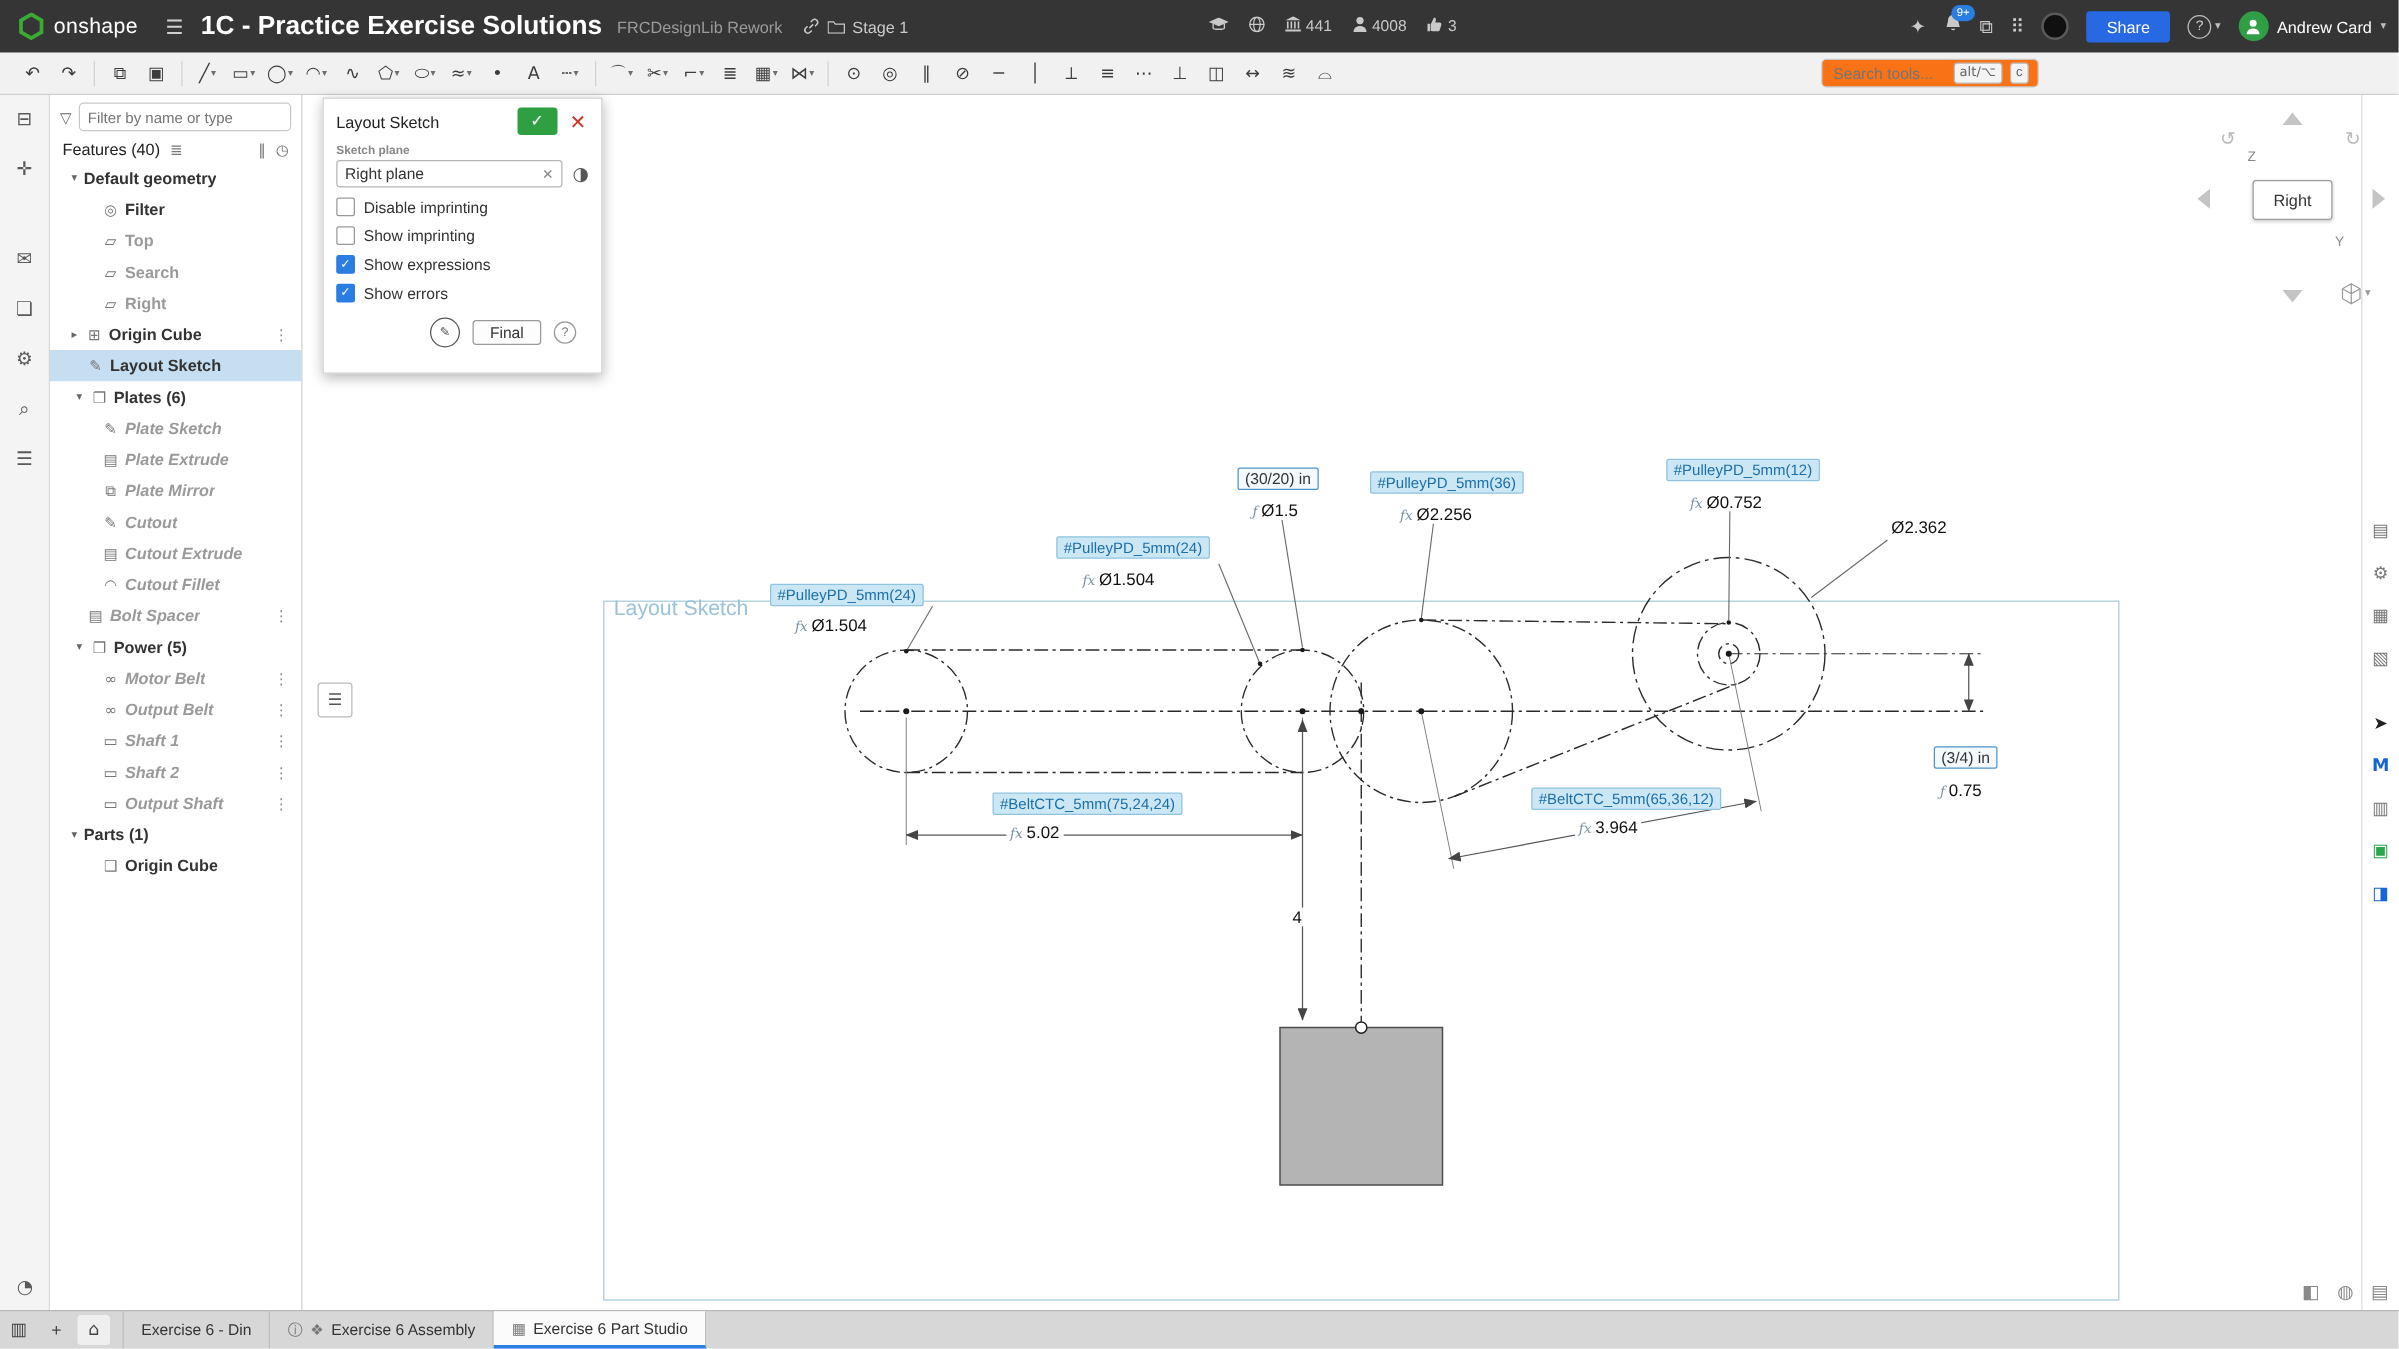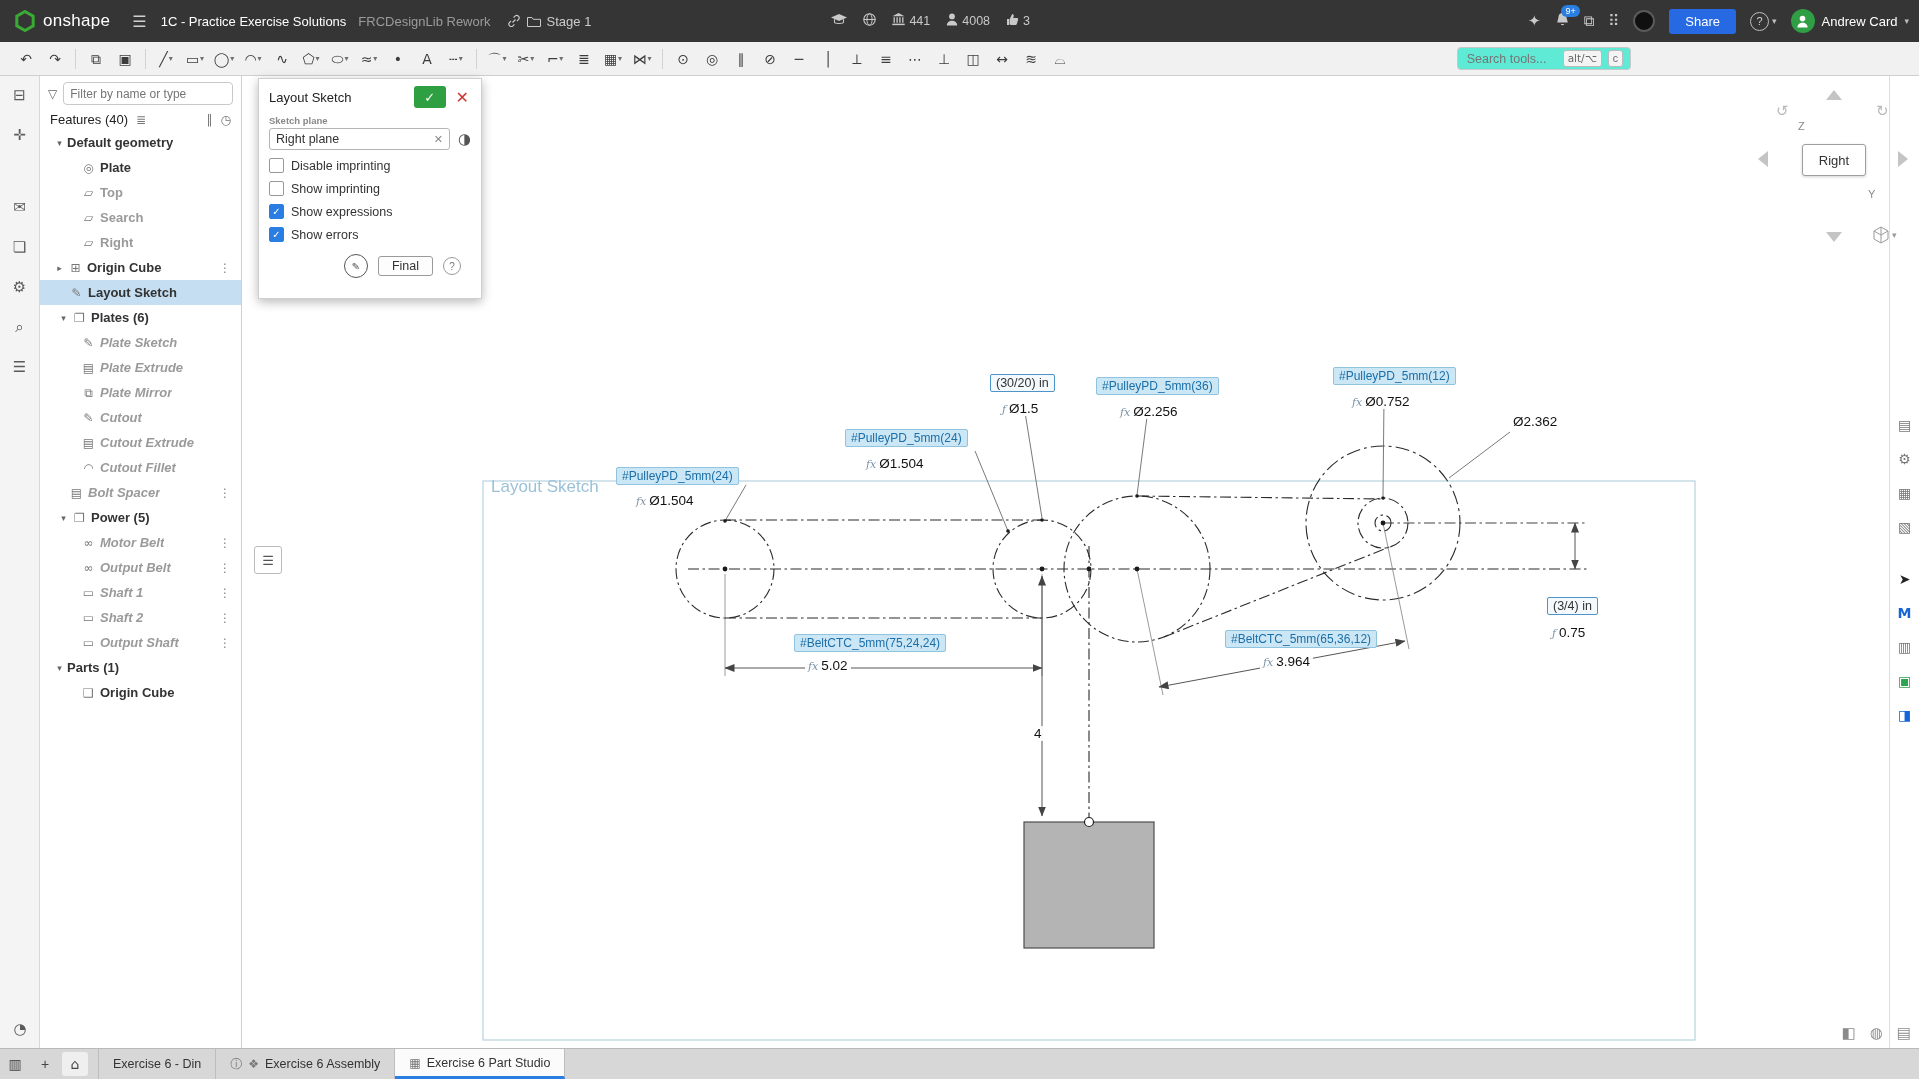--- a/index.html
+++ b/index.html
@@ -7,21 +7,21 @@
        font-family:"Liberation Sans",sans-serif;-webkit-font-smoothing:antialiased;}
   .g{font-family:"DejaVu Sans",sans-serif;}
   #app{position:relative;width:1919px;height:1079px;overflow:hidden;}
 
   
   #topbar{position:absolute;left:0;top:0;width:100%;height:42px;background:#353535;
           display:flex;align-items:center;padding:0 10px;box-sizing:border-box;color:#e8e8e8;z-index:60;}
   .brand{display:flex;align-items:center;gap:7px;margin-left:4px;}
   .brand-name{color:#fff;font-size:17px;font-weight:500;letter-spacing:.3px;}
   .hamburger{color:#cfcfcf;font-size:16px;margin:0 14px 0 22px;cursor:pointer;}
-  .doc-title{color:#fff;font-size:13px;font-weight:normal;white-space:nowrap;}
+  .doc-title{color:#fff;font-size:21px;font-weight:bold;white-space:nowrap;}
   .doc-sub{color:#9b9b9b;font-size:13px;margin-left:12px;white-space:nowrap;}
   .crumb{display:flex;align-items:center;gap:6px;margin-left:16px;color:#cbcbcb;font-size:13px;}
   .stats{display:flex;align-items:center;gap:16px;margin-left:240px;}
   .stat{display:flex;align-items:center;gap:4px;color:#c9c9c9;font-size:12.5px;}
   .tb-right{margin-left:auto;display:flex;align-items:center;gap:14px;}
   .tb-ic{color:#c9c9c9;font-size:15px;position:relative;cursor:pointer;}
   .badge{position:absolute;top:-7px;right:-10px;background:#2a7de1;color:#fff;font-size:9px;
          border-radius:8px;padding:1px 4px;line-height:1.2;}
   .orb{width:18px;height:18px;border-radius:50%;background:#101010;border:2px solid #5a5a5a;}
   .share-btn{background:#2768e3;color:#fff;font-size:13px;border:none;border-radius:3px;
@@ -37,21 +37,21 @@
   #toolbar{position:absolute;left:0;top:42px;width:100%;height:34px;background:#f1f1f1;
            border-bottom:1px solid #d0d0d0;display:flex;align-items:center;
            padding:0 0 0 12px;box-sizing:border-box;z-index:55;}
   #tb-tools{display:flex;align-items:center;gap:1px;}
   .tool{height:26px;min-width:24px;padding:0 2px;display:flex;align-items:center;
         justify-content:center;border-radius:3px;cursor:pointer;}
   .tg{color:#3c3c3c;font-size:14px;line-height:1;}
   .tcar{color:#6e6e6e;font-size:8px;margin-left:1px;}
   .tsep{width:1px;height:20px;background:#d2d2d2;margin:0 5px;}
   #search-tools{margin-left:auto;margin-right:288px;display:flex;align-items:center;gap:6px;
-                border:1px solid #c9c9c9;border-radius:4px;background:#5eead4;padding:2px 7px;}
+                border:1px solid #c9c9c9;border-radius:4px;background:#f97316;padding:2px 7px;}
   #search-tools input{border:none;outline:none;background:transparent;font-size:12.5px;
                 width:88px;color:#444;font-family:"Liberation Sans",sans-serif;}
   .kbd{border:1px solid #bbb;border-radius:3px;background:#f4f4f4;color:#666;
        font-size:10.5px;padding:0 4px;line-height:15px;}
 
   
   #left-rail{position:absolute;left:0;top:76px;bottom:31px;width:40px;background:#f4f4f4;
              border-right:1px solid #d8d8d8;display:flex;flex-direction:column;align-items:center;
              padding-top:6px;gap:14px;box-sizing:border-box;z-index:40;}
   .rail-btn{width:26px;height:26px;display:flex;align-items:center;justify-content:center;
@@ -439,21 +439,21 @@
       <span class="fh-ic g">‖</span>
       <span class="fh-ic g">◷</span>
     </div>
     <div id="feature-tree">
         <div class="trow" style="padding-left: 12px;">
           <span class="tcaret g">▾</span>
           <span class="tlabel">Default geometry</span>
         </div>
         <div class="trow" style="padding-left: 40px;">
           <span class="ticon g">◎</span>
-          <span class="tlabel">Plate</span>
+          <span class="tlabel">Filter</span>
         </div>
         <div class="trow muted" style="padding-left: 40px;">
           <span class="ticon g">▱</span>
           <span class="tlabel">Top</span>
         </div>
         <div class="trow muted" style="padding-left: 40px;">
           <span class="ticon g">▱</span>
           <span class="tlabel">Search</span>
         </div>
         <div class="trow muted" style="padding-left: 40px;">

